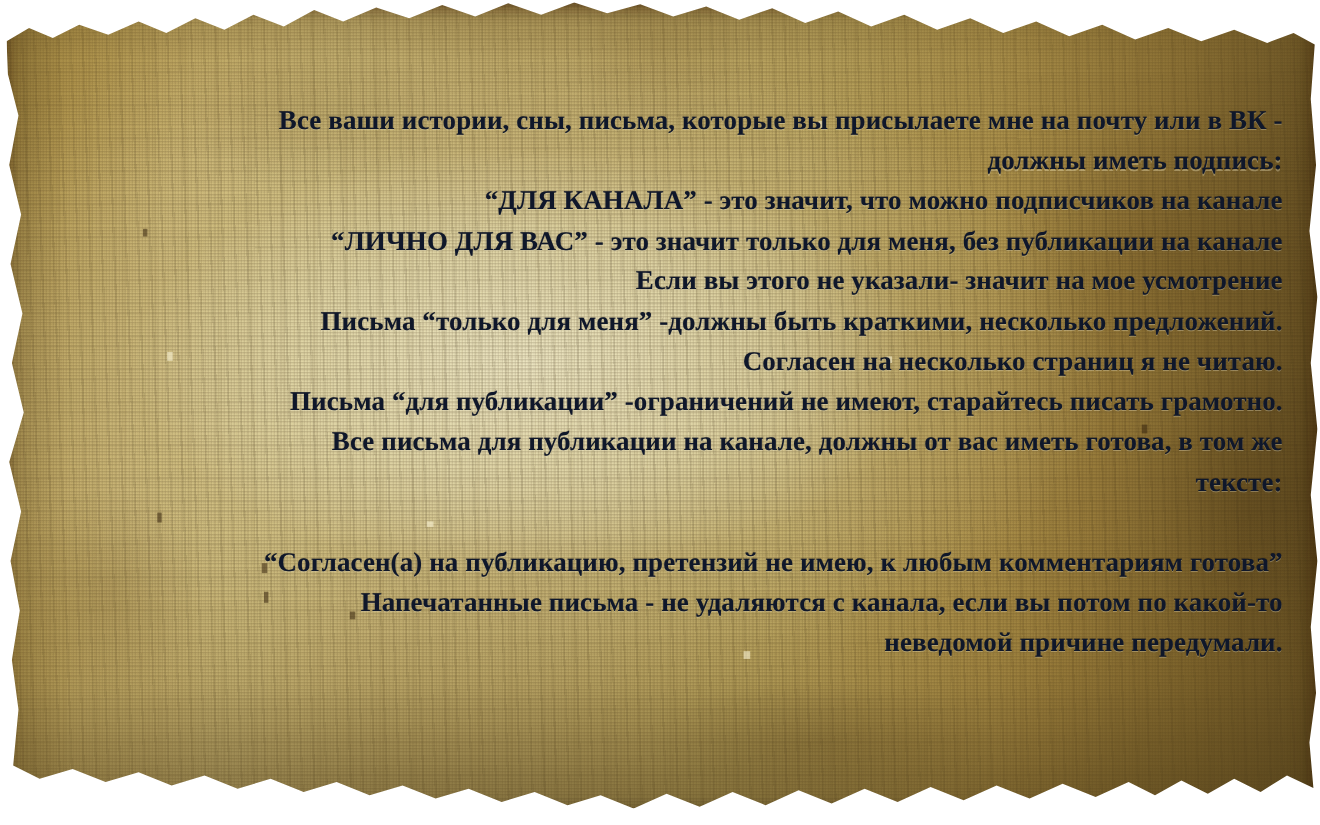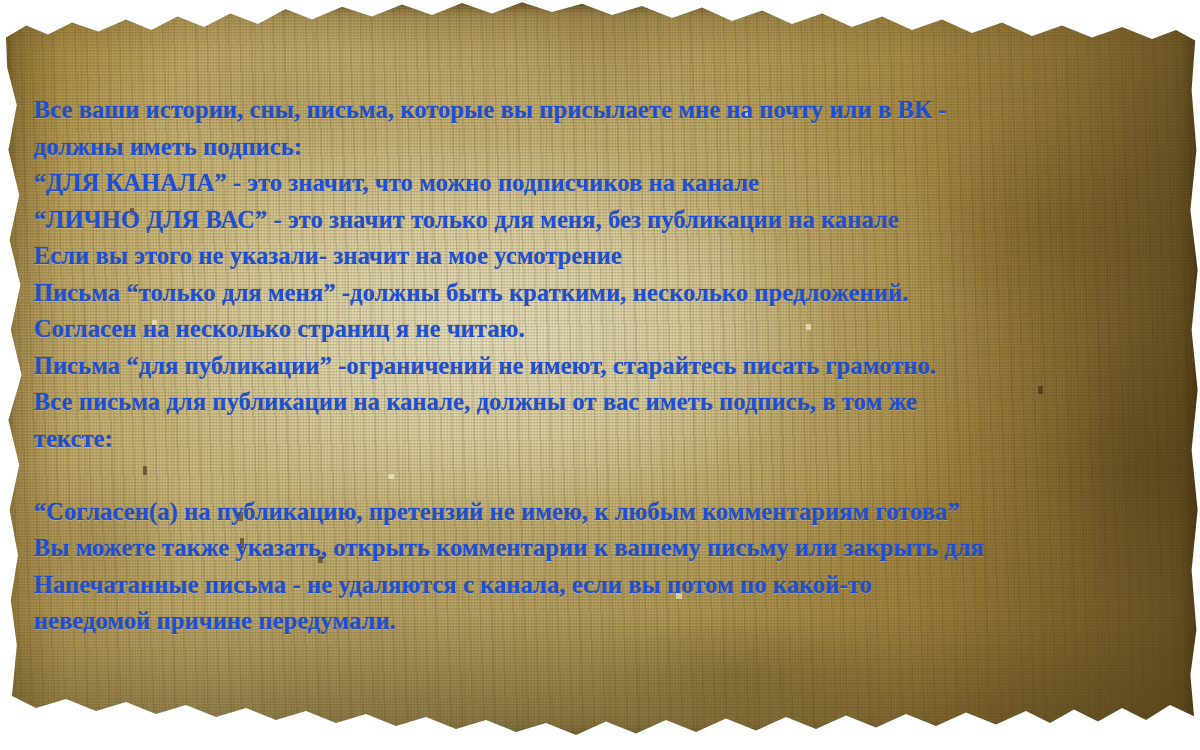--- a/index.html
+++ b/index.html
@@ -170,22 +170,22 @@
       inset 10px 0 18px -6px rgba(78,50,16,0.55),
       inset -12px 0 20px -6px rgba(62,42,14,0.60);
   }
 
   
   #text-layer {
     position: absolute;
     left: 34px;
     top: 92px;
     width: 1132px;
-    text-align: left;
-    color: #1d4ed8;
+    text-align: right;
+    color: #0f172a;
     font-weight: 700;
     font-size: 24.5px;
     line-height: 36.5px;
     letter-spacing: 0.1px;
     text-shadow:
       0 1px 0 rgba(255,248,214,0.30),
       0 0 1px rgba(20,12,4,0.55);
   }
   .line { white-space: nowrap; }
   .spacer { height: 36.5px; }
@@ -227,25 +227,24 @@
   <div id="text-layer">
 
     <div class="line">Все ваши истории, сны, письма, которые вы присылаете мне на почту или в ВК -</div>
     <div class="line">должны иметь подпись:</div>
     <div class="line">“ДЛЯ КАНАЛА” - это значит, что можно подписчиков на канале</div>
     <div class="line">“ЛИЧНО ДЛЯ ВАС” - это значит только для меня, без публикации на канале</div>
     <div class="line">Если вы этого не указали- значит на мое усмотрение</div>
     <div class="line">Письма “только для меня” -должны быть краткими, несколько предложений.</div>
     <div class="line">Согласен на несколько страниц я не читаю.</div>
     <div class="line">Письма “для публикации” -ограничений не имеют, старайтесь писать грамотно.</div>
-    <div class="line">Все письма для публикации на канале, должны от вас иметь подпись, в том же</div>
+    <div class="line">Все письма для публикации на канале, должны от вас иметь готова, в том же</div>
     <div class="line">тексте:</div>
 
     <div class="spacer"></div>
 
     <div class="line">“Согласен(а) на публикацию, претензий не имею, к любым комментариям готова”</div>
-    <div class="line">Вы можете также указать, открыть комментарии к вашему письму или закрыть для</div>
     <div class="line">Напечатанные письма - не удаляются с канала, если вы потом по какой-то</div>
     <div class="line">неведомой причине передумали.</div>
 
   </div>
 
 </div>
 
 </body></html>

